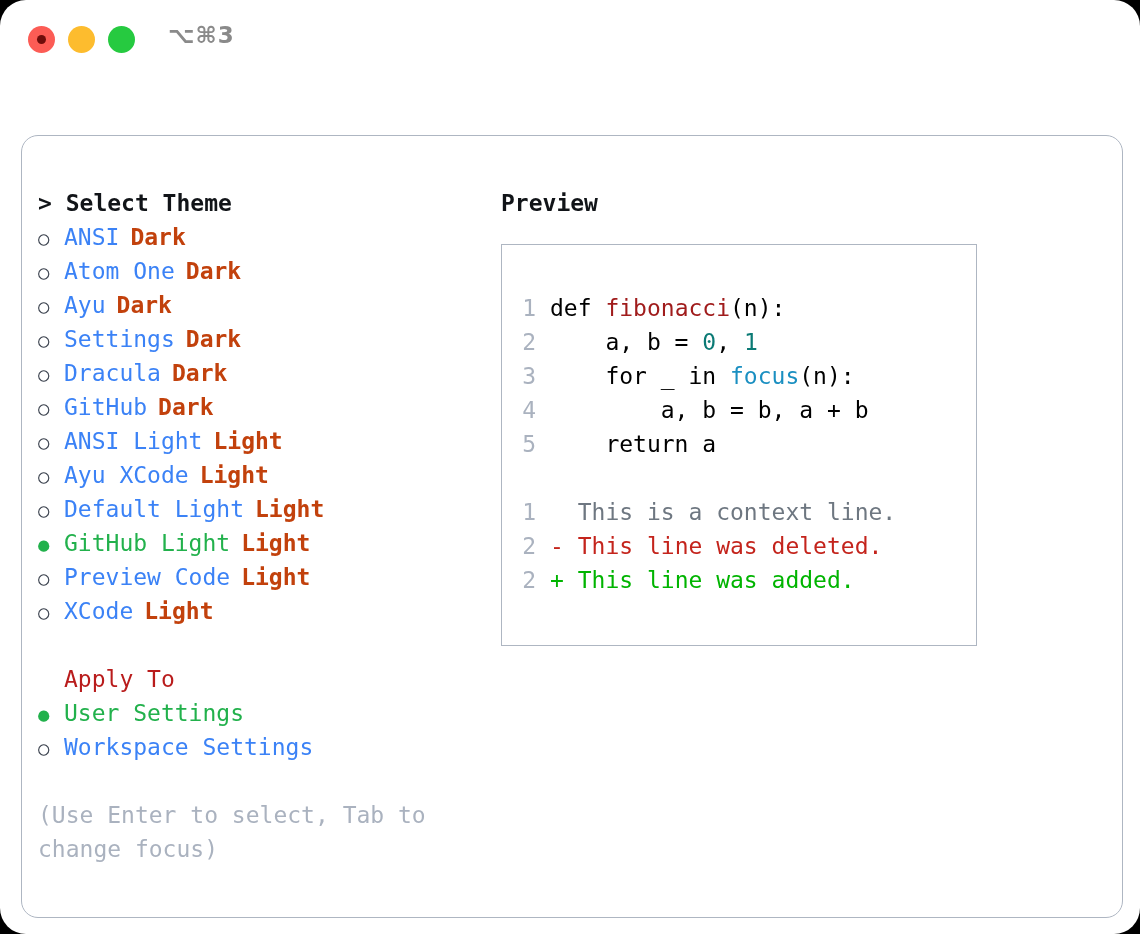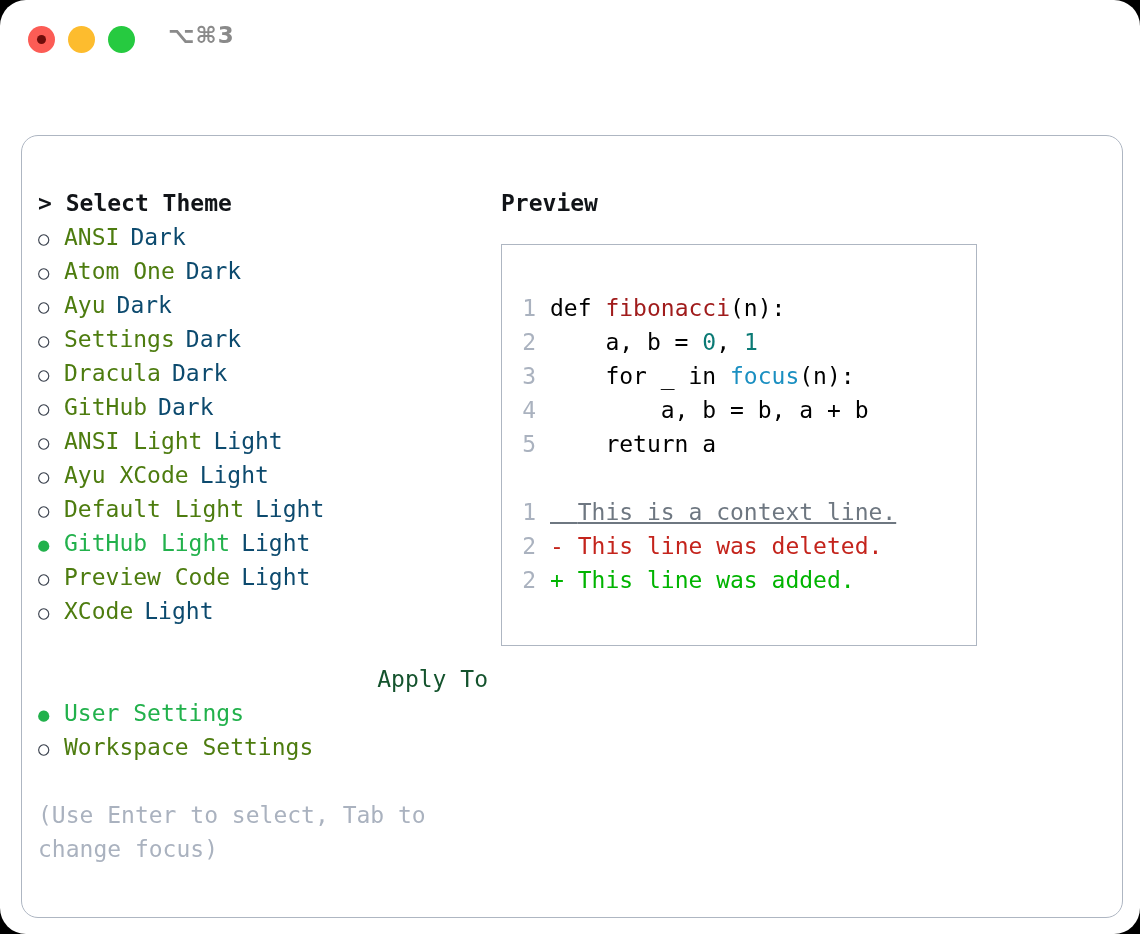--- a/index.html
+++ b/index.html
@@ -119,37 +119,37 @@
     white-space: pre;
   }
   .marker {
     width: 26px;
     flex: 0 0 26px;
     font-size: 19px;
     color: #3d4450;
     line-height: 34px;
   }
   .opt.selected .marker { color: #22b14c; }
-  .opt-label { color: #4d7c0f; }
+  .opt-label { color: #3b82f6; }
   .opt.selected .opt-label { color: #22b14c; }
   .opt-cat {
-    color: #0c4a6e;
+    color: #c2410c;
     margin-left: 11px;
+    font-weight: bold;
   }
 
   .subsection {
     margin-top: 34px;
   }
   .subsection-title {
     font-size: 23px;
-    color: #14532d;
+    color: #b91c1c;
     line-height: 34px;
     padding-left: 26px;
     white-space: pre;
-    text-align: right;
   }
 
   .hint {
     margin-top: 34px;
     font-size: 23px;
     color: #aab2bf;
     line-height: 34px;
     width: 415px;
     white-space: pre-wrap;
   }
@@ -195,21 +195,21 @@
     width: 14px;
     text-align: right;
     color: #aab2bf;
     margin-right: 14px;
   }
   .code-text { color: #000000; }
   .tok-fn   { color: #a01c1c; }
   .tok-num  { color: #0b7a75; }
   .tok-bi   { color: #1a8fc1; }
   .blank-line { height: 34px; }
-  .diff-ctx { color: #6e7781; text-decoration: underline; }
+  .diff-ctx { color: #6e7781; }
   .diff-del { color: #c4241c; }
   .diff-add { color: #00b400; }
 </style>
 </head>
 <body>
 
 <div class="window">
 
   <div class="titlebar">
     <div class="lights">

